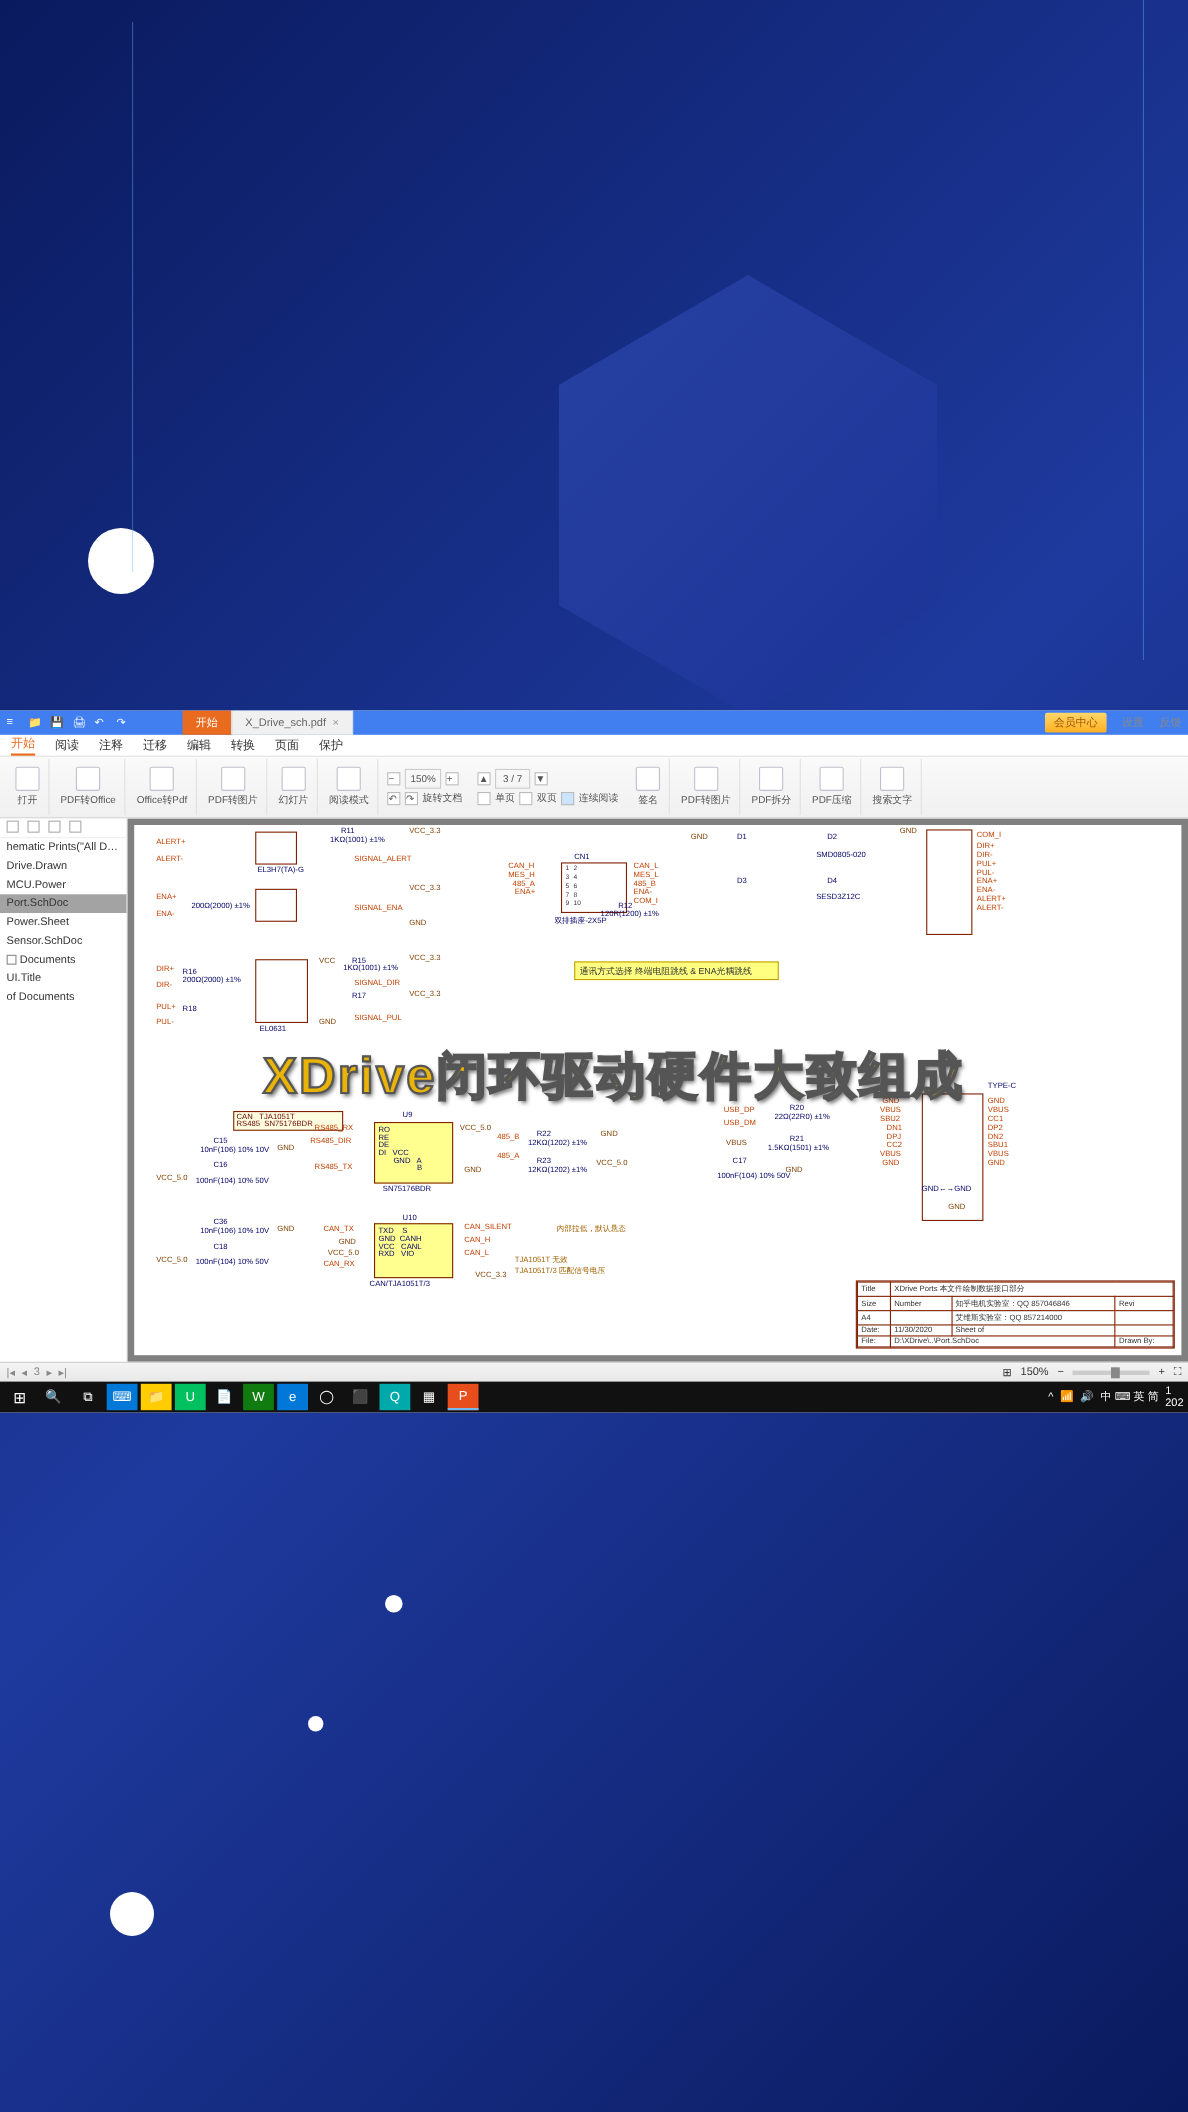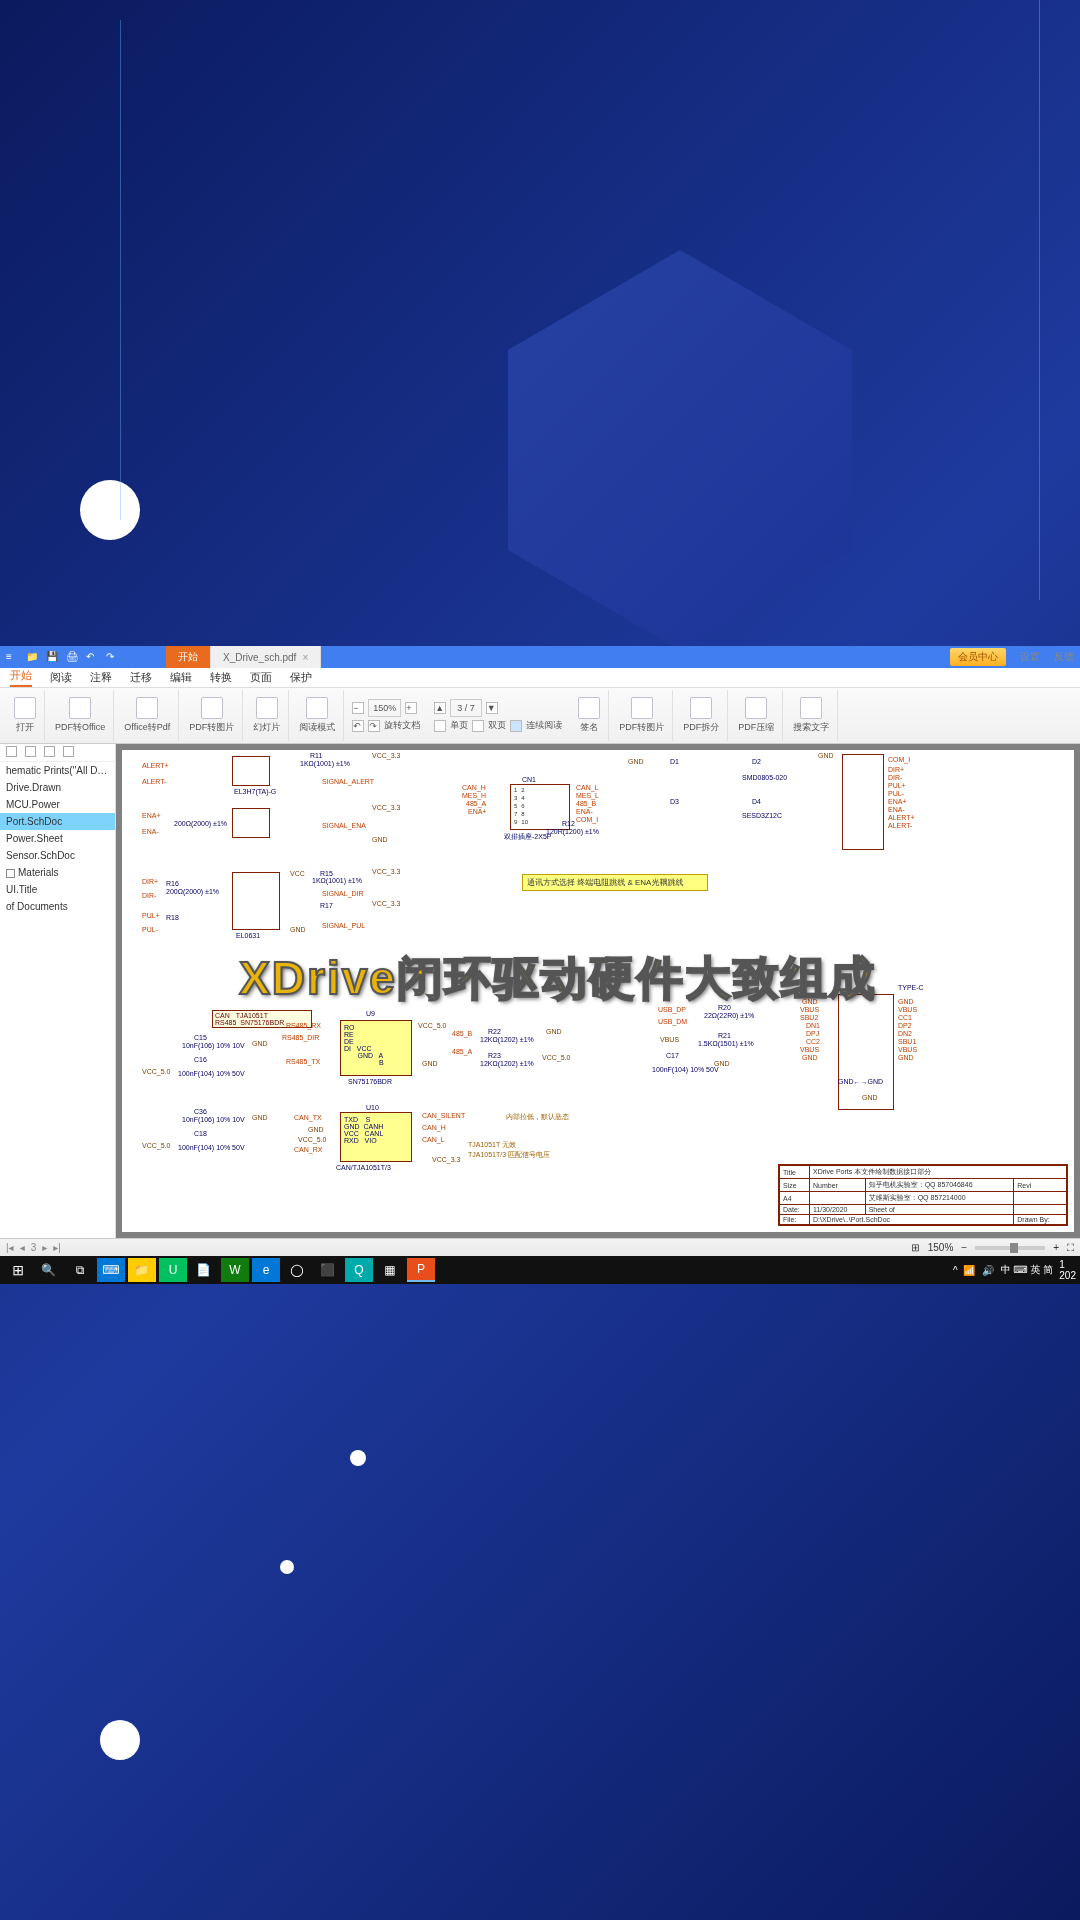--- a/index.html
+++ b/index.html
@@ -37,21 +37,21 @@
 .rbline { display:flex; align-items:center; gap:4px; white-space:nowrap; }
 .rbline .sm{ width:12px; height:12px; border:1px solid #bbb; background:#fff; }
 .zoombox{ display:flex; align-items:center; gap:2px; border:1px solid #ccc; padding:0 4px; height:18px;}
 .pageind{ border:1px solid #ccc; padding:0 6px; height:18px; display:flex; align-items:center;}
 
 .body { flex:1; display:flex; overflow:hidden; }
 .sidebar { width:116px; background:#fff; border-right:1px solid #ddd; font-size:10px; color:#333; }
 .sbtools{ height:18px; display:flex; gap:8px; padding:2px 6px; border-bottom:1px solid #eee;}
 .sbtools span{ width:11px; height:11px; border:1px solid #aaa;}
 .sbitem { padding:3px 6px; white-space:nowrap; overflow:hidden; text-overflow:ellipsis; cursor:pointer; }
-.sbitem.sel{ background:#7dd3fc; }
+.sbitem.sel{ background:#a3a3a3; }
 .sbcheck{ display:inline-block; width:9px; height:9px; border:1px solid #888; margin-right:3px; vertical-align:middle;}
 
 .canvas { flex:1; background:#808080; position:relative; overflow:hidden; }
 .sheet { position:absolute; inset:6px; background:#fff; }
 .sch { position:absolute; font-size:7px; color:#006; }
 .box{ position:absolute; border:1px solid #802000; background:#fffde0; font-size:7px; padding:1px 2px; color:#600;}
 .netlabel{ position:absolute; font-size:7px; color:#c04000; }
 .comp{ position:absolute; border:1px solid #802000; }
 .power{ position:absolute; font-size:7px; color:#804000;}
 .titleblock{ position:absolute; right:6px; bottom:6px; width:290px; height:62px; border:1px solid #802000; font-size:7px; }
@@ -201,21 +201,21 @@
         <span></span>
         <span></span>
         <span></span>
       </div>
       <div class="sbitem">hematic Prints("All Documents",Logic</div>
       <div class="sbitem">Drive.Drawn</div>
       <div class="sbitem">MCU.Power</div>
       <div class="sbitem sel">Port.SchDoc</div>
       <div class="sbitem">Power.Sheet</div>
       <div class="sbitem">Sensor.SchDoc</div>
-      <div class="sbitem"><span class="sbcheck"></span><span>Materials</span></div>
+      <div class="sbitem"><span class="sbcheck"></span><span>Documents</span></div>
       <div class="sbitem">UI.Title</div>
       <div class="sbitem">of Documents</div>
     </div>
 
     <div class="canvas">
       <div class="sheet">
 
         <div class="netlabel" style="top:12px;left:20px">ALERT+</div>
         <div class="netlabel" style="top:28px;left:20px">ALERT-</div>
         <div class="comp" style="top:6px;left:110px;width:38px;height:30px"></div>

